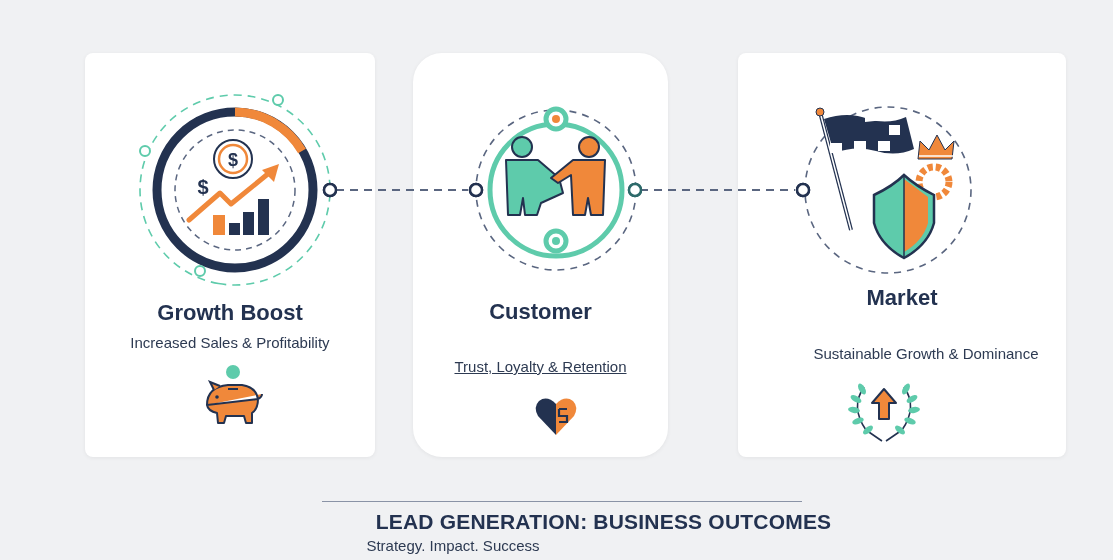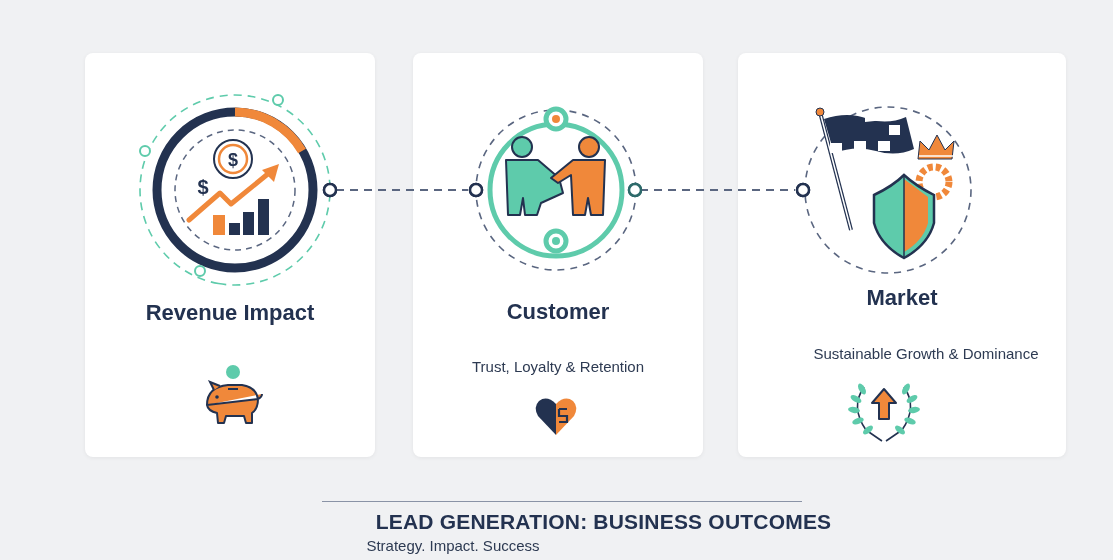--- a/index.html
+++ b/index.html
@@ -1,19 +1,19 @@
 <!DOCTYPE html>
 <html><head>
 <meta charset="utf-8">
 <style>
   html,body{margin:0;padding:0;}
   body{width:1113px;height:560px;background:#f0f1f3;position:relative;overflow:hidden;font-family:"Liberation Sans",sans-serif;}
   .card{position:absolute;top:53px;height:404px;background:#fff;border-radius:8px;box-shadow:0 1px 4px rgba(0,0,0,0.06);}
   .c1{left:85px;width:290px;}
-  .c2{left:413px;width:290px;}
+  .c2{left:413px;width:255px;border-radius:29px;}
   .c3{left:738px;width:328px;}
   .title{position:absolute;left:0;right:0;text-align:center;color:#233250;font-weight:bold;font-size:22px;line-height:27px;}
   .sub{position:absolute;left:0;right:0;text-align:center;color:#2d3a52;font-size:15px;}
   svg{position:absolute;overflow:visible;}
   .footer-line{position:absolute;left:322px;top:501px;width:480px;height:1px;background:#8a93a6;}
   .footer-title{position:absolute;left:0;width:1113px;top:510px;text-align:center;color:#233250;font-weight:bold;font-size:21px;letter-spacing:0.2px;padding-left:47px;}
   .footer-sub{position:absolute;left:0;width:906px;top:537px;text-align:center;color:#2d3a52;font-size:15px;}
 </style>
 </head>
 <body>
@@ -37,21 +37,22 @@
     <circle cx="148" cy="106" r="14" fill="#fff" stroke="#f0883a" stroke-width="2.5"></circle>
     <text x="148" y="113" text-anchor="middle" font-family="Liberation Sans, sans-serif" font-size="18" font-weight="bold" fill="#233250">$</text>
     <text x="118" y="141" text-anchor="middle" font-family="Liberation Sans, sans-serif" font-size="20" font-weight="bold" fill="#233250">$</text>
     <rect x="128" y="162" width="12" height="20" fill="#f0883a"></rect>
     <rect x="144" y="170" width="11" height="12" fill="#233250"></rect>
     <rect x="158" y="159" width="11" height="23" fill="#233250"></rect>
     <rect x="173" y="146" width="11" height="36" fill="#233250"></rect>
     <polyline points="104,167 135,140 146,151 184,120" fill="none" stroke="#f0883a" stroke-width="5" stroke-linecap="round" stroke-linejoin="round"></polyline>
     <polygon points="194,111 177,117 189,129" fill="#f0883a"></polygon>
   </svg>
-  <div class="title" style="top:246px;">Revenue Impact</div>
+  <div class="title" style="top:246px;">Growth Boost</div>
+  <div class="sub" style="top:281px;">Increased Sales &amp; Profitability</div>
   <svg width="70" height="70" style="left:113px;top:308px;">
     <circle cx="35" cy="11" r="7" fill="#5ecbab"></circle>
     <path d="M9 44 Q9 26 30 24 L44 24 Q58 26 60 38 Q64 36 64 33 M60 38 Q60 48 54 52 L54 62 L48 62 L46 55 L28 55 L26 62 L20 62 L19 52 Q10 50 9 44 Z" fill="#f0883a" stroke="#233250" stroke-width="2" stroke-linejoin="round"></path>
     <path d="M16 29 L12 21 L22 25" fill="#f0883a" stroke="#233250" stroke-width="2"></path>
     <circle cx="19" cy="36" r="1.8" fill="#233250"></circle>
     <line x1="30" y1="28" x2="40" y2="28" stroke="#233250" stroke-width="2"></line>
   </svg>
 </div>
 
 <div class="card c2">
@@ -63,21 +64,21 @@
     <circle cx="143" cy="188" r="10" fill="#fff" stroke="#5ecbab" stroke-width="5"></circle>
     <circle cx="143" cy="188" r="4" fill="#5ecbab"></circle>
     <circle cx="63" cy="137" r="6" fill="#fff" stroke="#233250" stroke-width="2.5"></circle>
     <circle cx="222" cy="137" r="6" fill="#fff" stroke="#2d6a6a" stroke-width="2.5"></circle>
     <circle cx="109" cy="94" r="10" fill="#5ecbab" stroke="#233250" stroke-width="2"></circle>
     <path d="M93 107 L125 107 L146 125 L150 140 L128 150 L124 162 L112 162 L110 145 L107 162 L95 162 Z" fill="#5ecbab" stroke="#233250" stroke-width="2" stroke-linejoin="round"></path>
     <circle cx="176" cy="94" r="10" fill="#f0883a" stroke="#233250" stroke-width="2"></circle>
     <path d="M192 107 L160 107 L138 125 L145 130 L158 122 L160 162 L172 162 L175 145 L178 162 L190 162 Z" fill="#f0883a" stroke="#233250" stroke-width="2" stroke-linejoin="round"></path>
   </svg>
   <div class="title" style="top:245px;">Customer</div>
-  <div class="sub" style="top:305px;">Trust, Loyalty &amp; Retention</div>
+  <div class="sub" style="top:305px;text-decoration:underline;">Trust, Loyalty &amp; Retention</div>
   <svg width="50" height="50" style="left:118px;top:338px;">
     <path d="M25 44 L7 25 Q2 16 8 10 Q16 4 25 13 Z" fill="#233250"></path>
     <path d="M25 44 L43 25 Q48 16 42 10 Q34 4 25 13 Z" fill="#f0883a"></path>
     <path d="M28 18 L36 18 M28 18 L28 25 L36 25 L36 31 L28 31" fill="none" stroke="#233250" stroke-width="2.2"></path>
   </svg>
 </div>
 
 <div class="card c3">
   <svg width="290" height="240" style="left:0;top:0;">
     <circle cx="150" cy="137" r="83" fill="none" stroke="#5a6680" stroke-width="1.6" stroke-dasharray="7 6"></circle>

